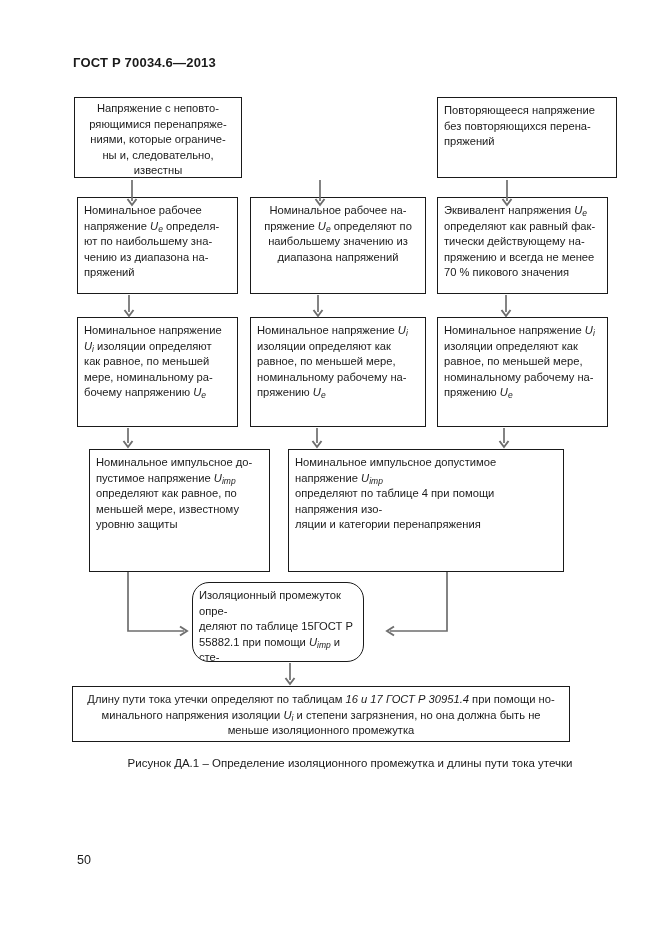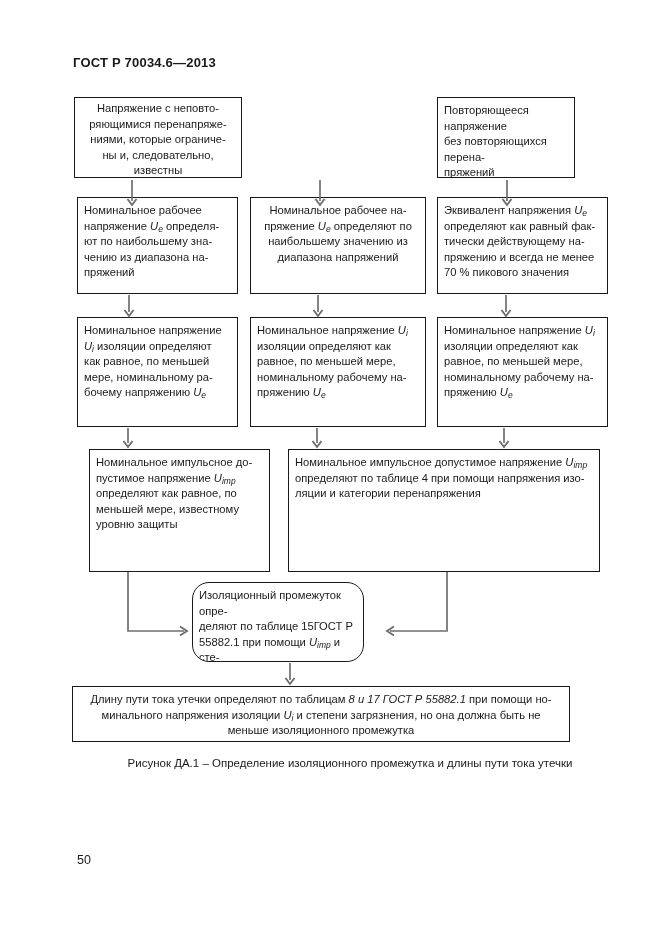--- a/index.html
+++ b/index.html
@@ -29,29 +29,29 @@
     font-size:11.2px;line-height:15.5px;
     padding:5px 6px;
     text-align:left;
     overflow:hidden;
   }
   .box i{font-style:italic;}
   .box sub{font-size:8.5px;line-height:0;vertical-align:-2px;font-style:italic;}
   .ta-c{text-align:center;}
   .b-r1c1{left:74px;top:97px;width:168px;height:81px;padding-top:3px;}
   .b-r1c2{left:250px;top:97px;width:176px;height:81px;}
-  .b-r1c3{left:437px;top:97px;width:138px;height:81px;}
+  .b-r1c3{left:437px;top:97px;width:180px;height:81px;}
   .b-r2c1{left:77px;top:197px;width:161px;height:97px;}
   .b-r2c2{left:250px;top:197px;width:176px;height:97px;}
   .b-r2c3{left:437px;top:197px;width:171px;height:97px;}
   .b-r3c1{left:77px;top:317px;width:161px;height:110px;}
   .b-r3c2{left:250px;top:317px;width:176px;height:110px;}
   .b-r3c3{left:437px;top:317px;width:171px;height:110px;}
   .b-r4c1{left:89px;top:449px;width:181px;height:123px;}
-  .b-r4w{left:288px;top:449px;width:312px;height:123px;}
+  .b-r4w{left:288px;top:449px;width:276px;height:123px;}
   .b-r5{left:192px;top:582px;width:172px;height:80px;border-radius:17px;}
   .b-r6{left:72px;top:686px;width:498px;height:56px;padding:5px 3px;}
   .arrows{
     position:absolute;left:0;top:0;width:661px;height:935px;
     pointer-events:none;
   }
   .arrows path,.arrows polyline{
     fill:none;stroke:var(--arrow);
     stroke-width:1.7;
   }
@@ -81,21 +81,21 @@
 
   <div class="box b-r3c1">Номинальное напряжение<br><i>U<sub>i</sub></i> изоляции определяют<br>как равное, по меньшей<br>мере, номинальному ра-<br>бочему напряжению <i>U<sub>e</sub></i></div>
   <div class="box b-r3c2">Номинальное напряжение <i>U<sub>i</sub></i><br>изоляции определяют как<br>равное, по меньшей мере,<br>номинальному рабочему на-<br>пряжению <i>U<sub>e</sub></i></div>
   <div class="box b-r3c3">Номинальное напряжение <i>U<sub>i</sub></i><br>изоляции определяют как<br>равное, по меньшей мере,<br>номинальному рабочему на-<br>пряжению <i>U<sub>e</sub></i></div>
 
   <div class="box b-r4c1">Номинальное импульсное до-<br>пустимое напряжение <i>U<sub>imp</sub></i><br>определяют как равное, по<br>меньшей мере, известному<br>уровню защиты</div>
   <div class="box b-r4w">Номинальное импульсное допустимое напряжение <i>U<sub>imp</sub></i><br>определяют по таблице 4 при помощи напряжения изо-<br>ляции и категории перенапряжения</div>
 
   <div class="box b-r5">Изоляционный промежуток опре-<br>деляют по таблице 15ГОСТ Р<br>55882.1 при помощи <i>U<sub>imp</sub></i> и сте-<br>пени загрязнения</div>
 
-  <div class="box ta-c b-r6">Длину пути тока утечки определяют по таблицам <i>8 и 17 ГОСТ Р 55882.1</i> при помощи но-<br>минального напряжения изоляции <i>U<sub>i</sub></i> и степени загрязнения, но она должна быть не<br>меньше изоляционного промежутка</div>
+  <div class="box ta-c b-r6">Длину пути тока утечки определяют по таблицам <i>16 и 17 ГОСТ Р 30951.4</i> при помощи но-<br>минального напряжения изоляции <i>U<sub>i</sub></i> и степени загрязнения, но она должна быть не<br>меньше изоляционного промежутка</div>
 
   <svg class="arrows" viewBox="0 0 661 935" aria-hidden="true">
 
     <g>
         <path d="M132,180 V201"></path>
         <polyline points="127.5,199 132,205 136.5,199"></polyline>
       </g>
     <g>
         <path d="M320,180 V201"></path>
         <polyline points="315.5,199 320,205 324.5,199"></polyline>

